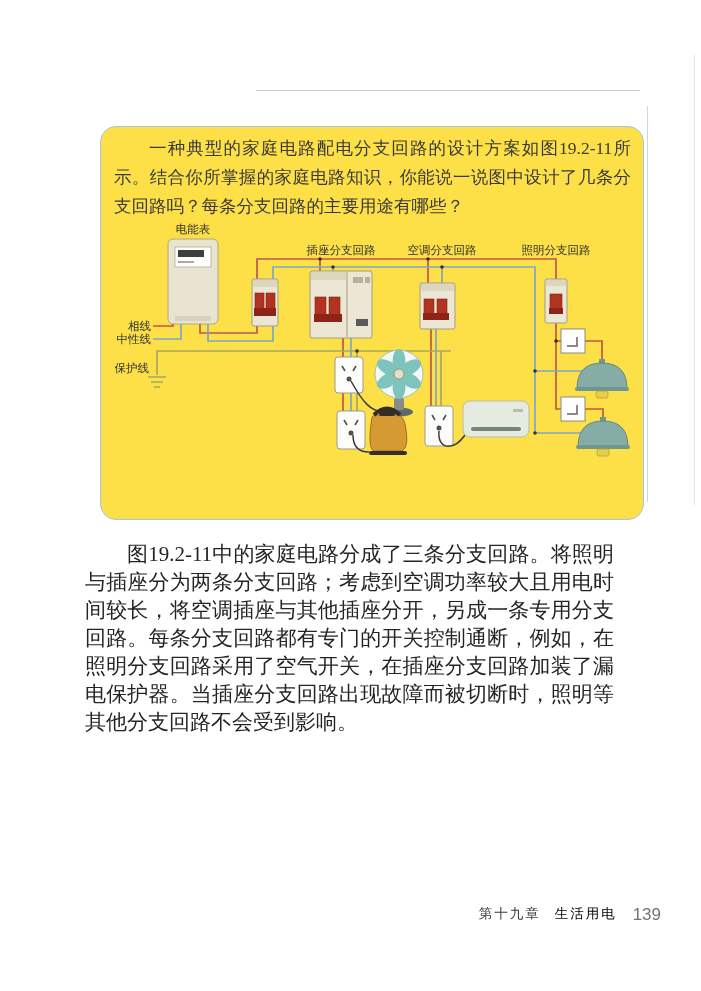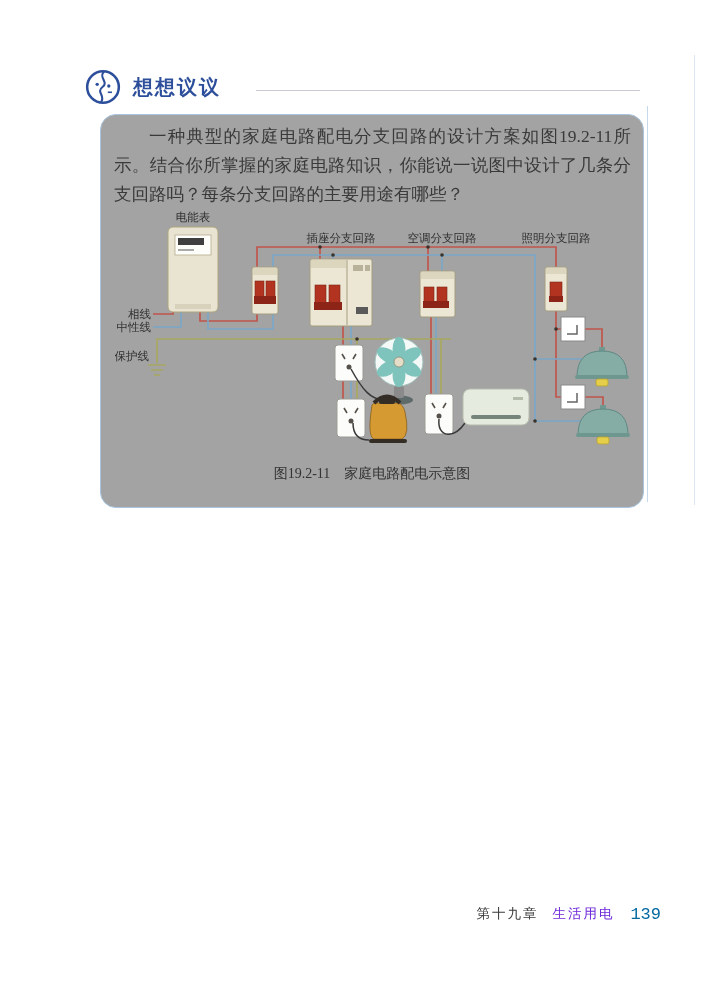--- a/index.html
+++ b/index.html
@@ -7,41 +7,41 @@
         font-family:"Liberation Serif",serif;}
 
   
   .hdr{position:absolute;left:84px;top:68px;display:flex;align-items:center;}
   .hdr-icon{width:38px;height:38px;}
   .hdr-title{margin-left:11px;font-family:"Liberation Sans",sans-serif;font-weight:bold;
              font-size:20px;color:#2d4f9b;letter-spacing:2px;}
   .hdr-rule{position:absolute;left:256px;top:90px;width:384px;height:1px;background:#c9ccd2;}
 
   
-  .disc-box{position:absolute;left:100px;top:114px;width:542px;height:392px;
-            border:1.5px solid #a9c5e0;border-radius:16px;background:#a3a3a3;}
+  .disc-box{position:absolute;left:100px;top:126px;width:542px;height:392px;
+            border:1.5px solid #a9c5e0;border-radius:16px;background:#fde047;}
   .disc-offset-line{position:absolute;left:647px;top:106px;width:1px;height:396px;background:#c6d9ec;}
   .page-edge-line{position:absolute;left:694px;top:55px;width:1px;height:450px;background:#dbe6f2;}
   .disc-intro{position:absolute;left:13px;right:12px;top:7px;font-size:17.5px;line-height:29px;
               color:#3a3a3a;text-align:justify;text-indent:2em;}
   .diagram-wrap{position:absolute;left:14px;top:94px;width:520px;height:250px;}
   .disc-caption{position:absolute;left:0;top:350px;width:100%;text-align:center;
                 font-size:14px;color:#333;}
   .disc-caption .cap-fig{margin-right:14px;}
 
   
   .bodytext{position:absolute;left:85px;top:540px;width:529px;font-size:21px;line-height:28px;
             color:#242424;text-align:justify;}
   .bodytext p{margin:0;text-indent:2em;}
 
   
   .footer{position:absolute;top:905px;right:40px;display:flex;align-items:flex-start;}
   .footer .chap{font-size:13.5px;color:#3a3a3a;letter-spacing:2px;}
-  .footer .sect{font-size:13.5px;color:#6d28d9;letter-spacing:2px;margin-left:14px;}
-  .footer .pagenum{font-size:17px;color:#0369a1;margin-left:16px;font-family:Liberation Mono, monospace;}
+  .footer .sect{font-size:13.5px;color:#000000;letter-spacing:2px;margin-left:14px;}
+  .footer .pagenum{font-size:17px;color:#737373;margin-left:16px;font-family:Liberation Sans, sans-serif;}
 
   
   .wire{fill:none;stroke-width:1.7;}
   .cord{fill:none;stroke:#3a3a3a;stroke-width:1.5;}
   .junction{fill:#38322a;}
   .dev-body{fill:#ece7d4;stroke:#a49d82;stroke-width:1;}
   .dev-band{fill:#ddd6bf;}
   .handle{fill:#b23420;stroke:#7e2414;stroke-width:.6;}
   .handle-base{fill:#8c2418;}
   .meter-body{fill:#e9e4d2;stroke:#aea67f;stroke-width:1;}
@@ -63,30 +63,20 @@
   .kettle-body{fill:#d69a33;stroke:#8a5f1c;stroke-width:.8;}
   .kettle-dark{fill:#332d26;}
   .ac-body{fill:#e6ebe0;stroke:#b4bcac;stroke-width:1;}
   .ac-vent{fill:#75857a;}
 </style>
 </head>
 <body>
 
 <div class="page">
 
-  <div class="hdr">
-    <svg class="hdr-icon" viewBox="0 0 36 36">
-      <circle cx="18" cy="18" r="15" fill="none" stroke="#2d4f9b" stroke-width="2.4"></circle>
-      <path d="M19,3.5 C13,9 24,13 17.5,18 C11,23 21,26 16,32.5" fill="none" stroke="#2d4f9b" stroke-width="2"></path>
-      <circle cx="12.5" cy="15.5" r="1.6" fill="#2d4f9b"></circle>
-      <circle cx="23.5" cy="17" r="1.6" fill="#2d4f9b"></circle>
-      <path d="M22.5,23 h4" stroke="#2d4f9b" stroke-width="1.5"></path>
-    </svg>
-    <span class="hdr-title">想想议议</span>
-  </div>
   <div class="hdr-rule"></div>
 
   <div class="disc-offset-line"></div>
   <div class="page-edge-line"></div>
 
   <div class="disc-box">
     <div class="disc-intro">一种典型的家庭电路配电分支回路的设计方案如图19.2-11所示。结合你所掌握的家庭电路知识，你能说一说图中设计了几条分支回路吗？每条分支回路的主要用途有哪些？</div>
 
     <div class="diagram-wrap">
       <svg viewBox="0 0 520 250" width="520" height="250">
@@ -225,26 +215,24 @@
         <text class="lbl" x="78" y="12" text-anchor="middle">电能表</text>
         <text class="lbl" x="226" y="33" text-anchor="middle">插座分支回路</text>
         <text class="lbl" x="327" y="33" text-anchor="middle">空调分支回路</text>
         <text class="lbl" x="441" y="33" text-anchor="middle">照明分支回路</text>
         <text class="lbl" x="36" y="109" text-anchor="end">相线</text>
         <text class="lbl" x="36" y="122" text-anchor="end">中性线</text>
         <text class="lbl" x="34" y="151" text-anchor="end">保护线</text>
       </svg>
     </div>
 
-    <div class="disc-caption">
-      <span class="cap-fig">图19.2-11</span><span>家庭电路配电示意图</span>
-    </div>
   </div>
 
   <div class="bodytext">
+    <p>图19.2-11中的家庭电路分成了三条分支回路。将照明与插座分为两条分支回路；考虑到空调功率较大且用电时间较长，将空调插座与其他插座分开，另成一条专用分支回路。每条分支回路都有专门的开关控制通断，例如，在照明分支回路采用了空气开关，在插座分支回路加装了漏电保护器。当插座分支回路出现故障而被切断时，照明等其他分支回路不会受到影响。</p>
   </div>
 
   <div class="footer">
     <span class="chap">第十九章</span>
     <span class="sect">生活用电</span>
     <span class="pagenum">139</span>
   </div>
 
 </div>
 

